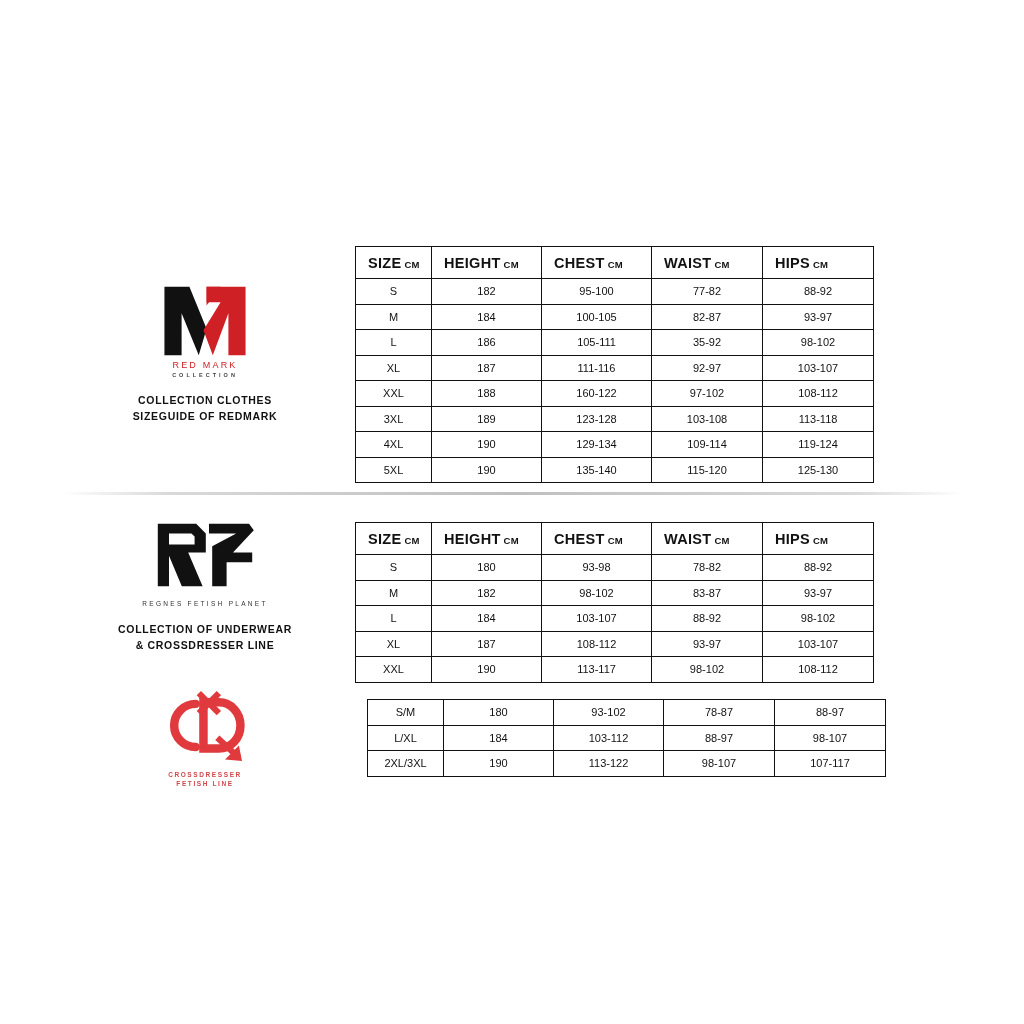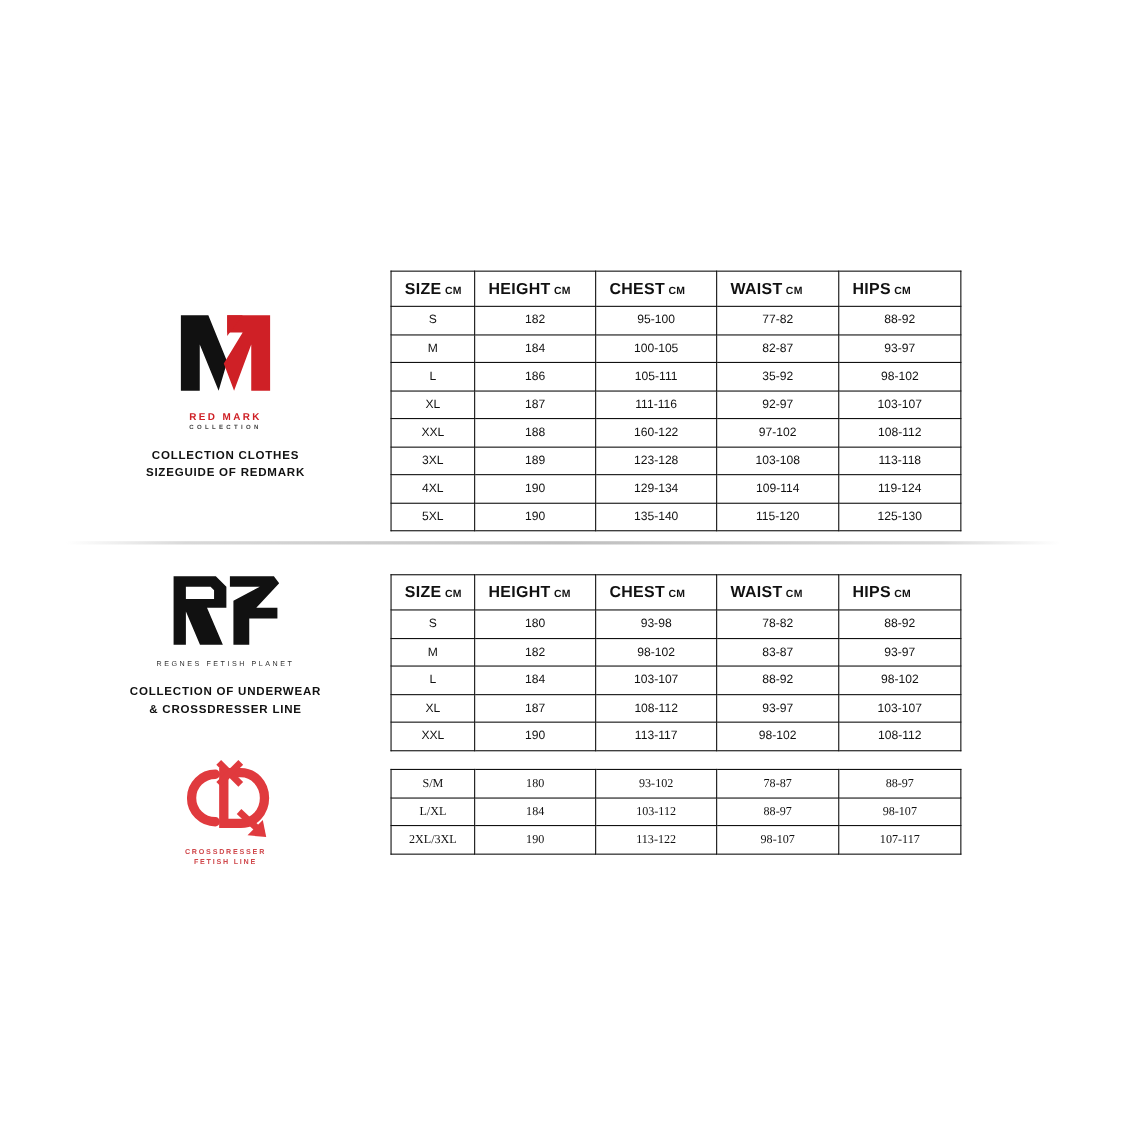--- a/index.html
+++ b/index.html
@@ -67,25 +67,25 @@
   }
 
   
   .rm-logo {
     width: 96px;
     height: 78px;
     margin: 0 auto;
     position: relative;
   }
   .rm-wordmark {
-    margin-top: 14px;
+    margin-top: 0;
     font-size: 9px;
     letter-spacing: 2.2px;
     color: #cf2026;
-    font-weight: bold;
+    font-weight: normal;
   }
   .rm-sub {
     font-size: 5.5px;
     letter-spacing: 3px;
     color: #444;
     margin-top: 2px;
     font-weight: bold;
   }
 
   
@@ -145,21 +145,21 @@
   }
   thead th .unit {
     font-size: 9.5px;
     font-weight: bold;
     margin-left: 3px;
     letter-spacing: 0.2px;
   }
 
   .t1 { left: 355px; top: 16px; width: 518px; }
   .t2 { left: 355px; top: 12px; width: 518px; }
-  .t3 { left: 355px; top: 189px; width: 518px; font-family: Liberation Serif, serif; }
+  .t3 { left: 367px; top: 189px; width: 518px; }
 
   col.c-size   { width: 76px; }
   col.c-height { width: 110px; }
   col.c-chest  { width: 110px; }
   col.c-waist  { width: 111px; }
   col.c-hips   { width: 111px; }
 </style>
 </head>
 <body>
 

